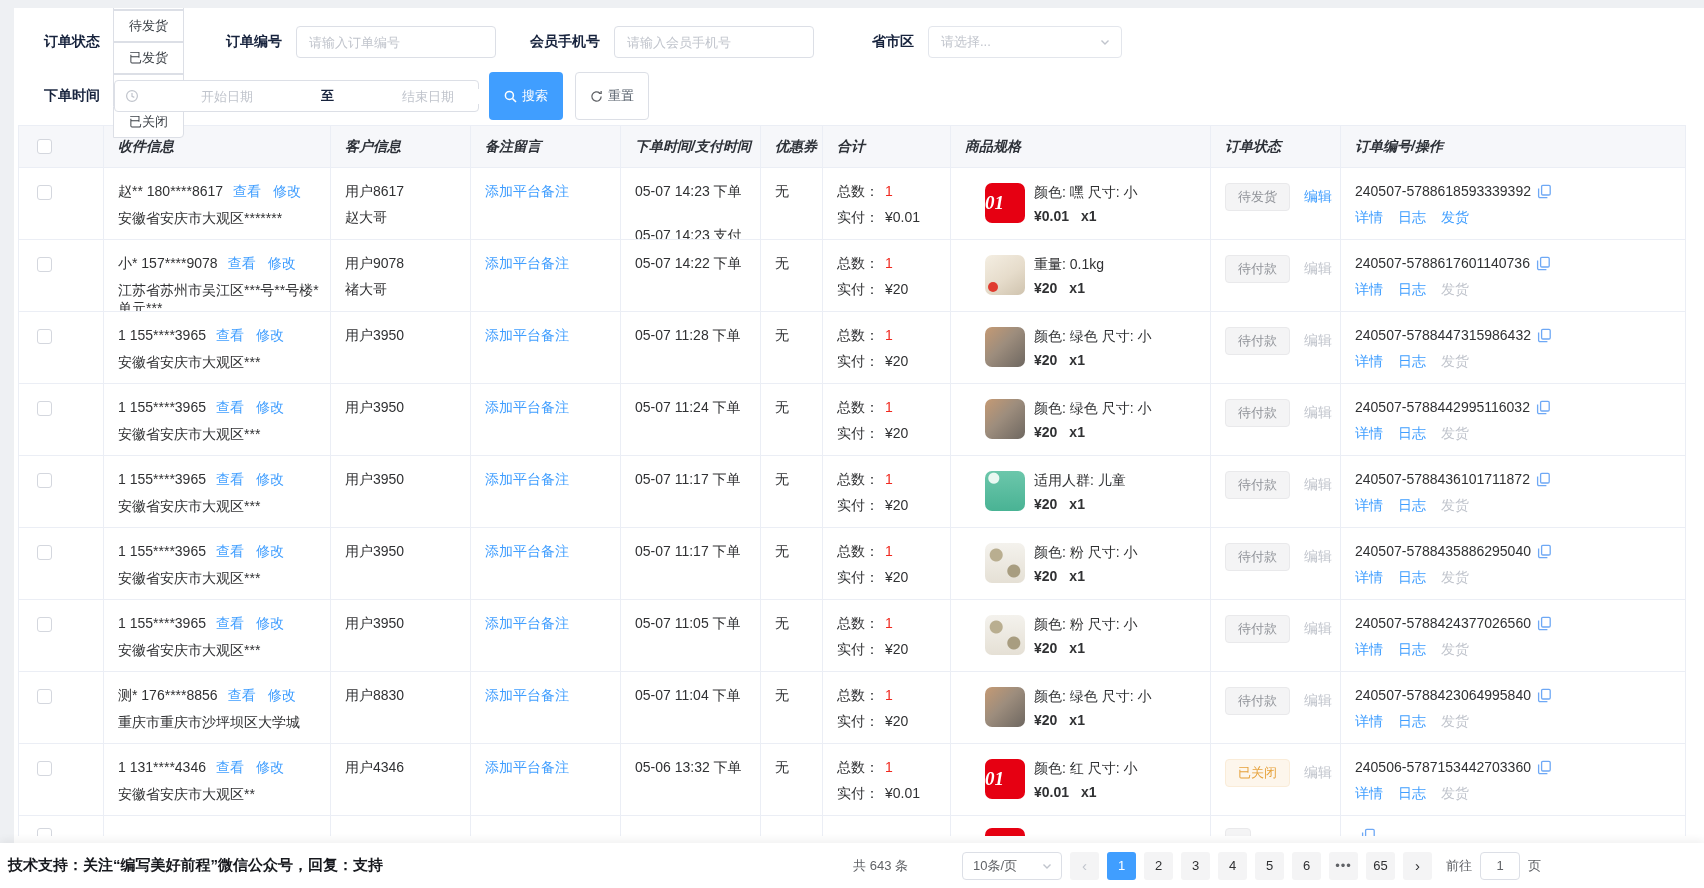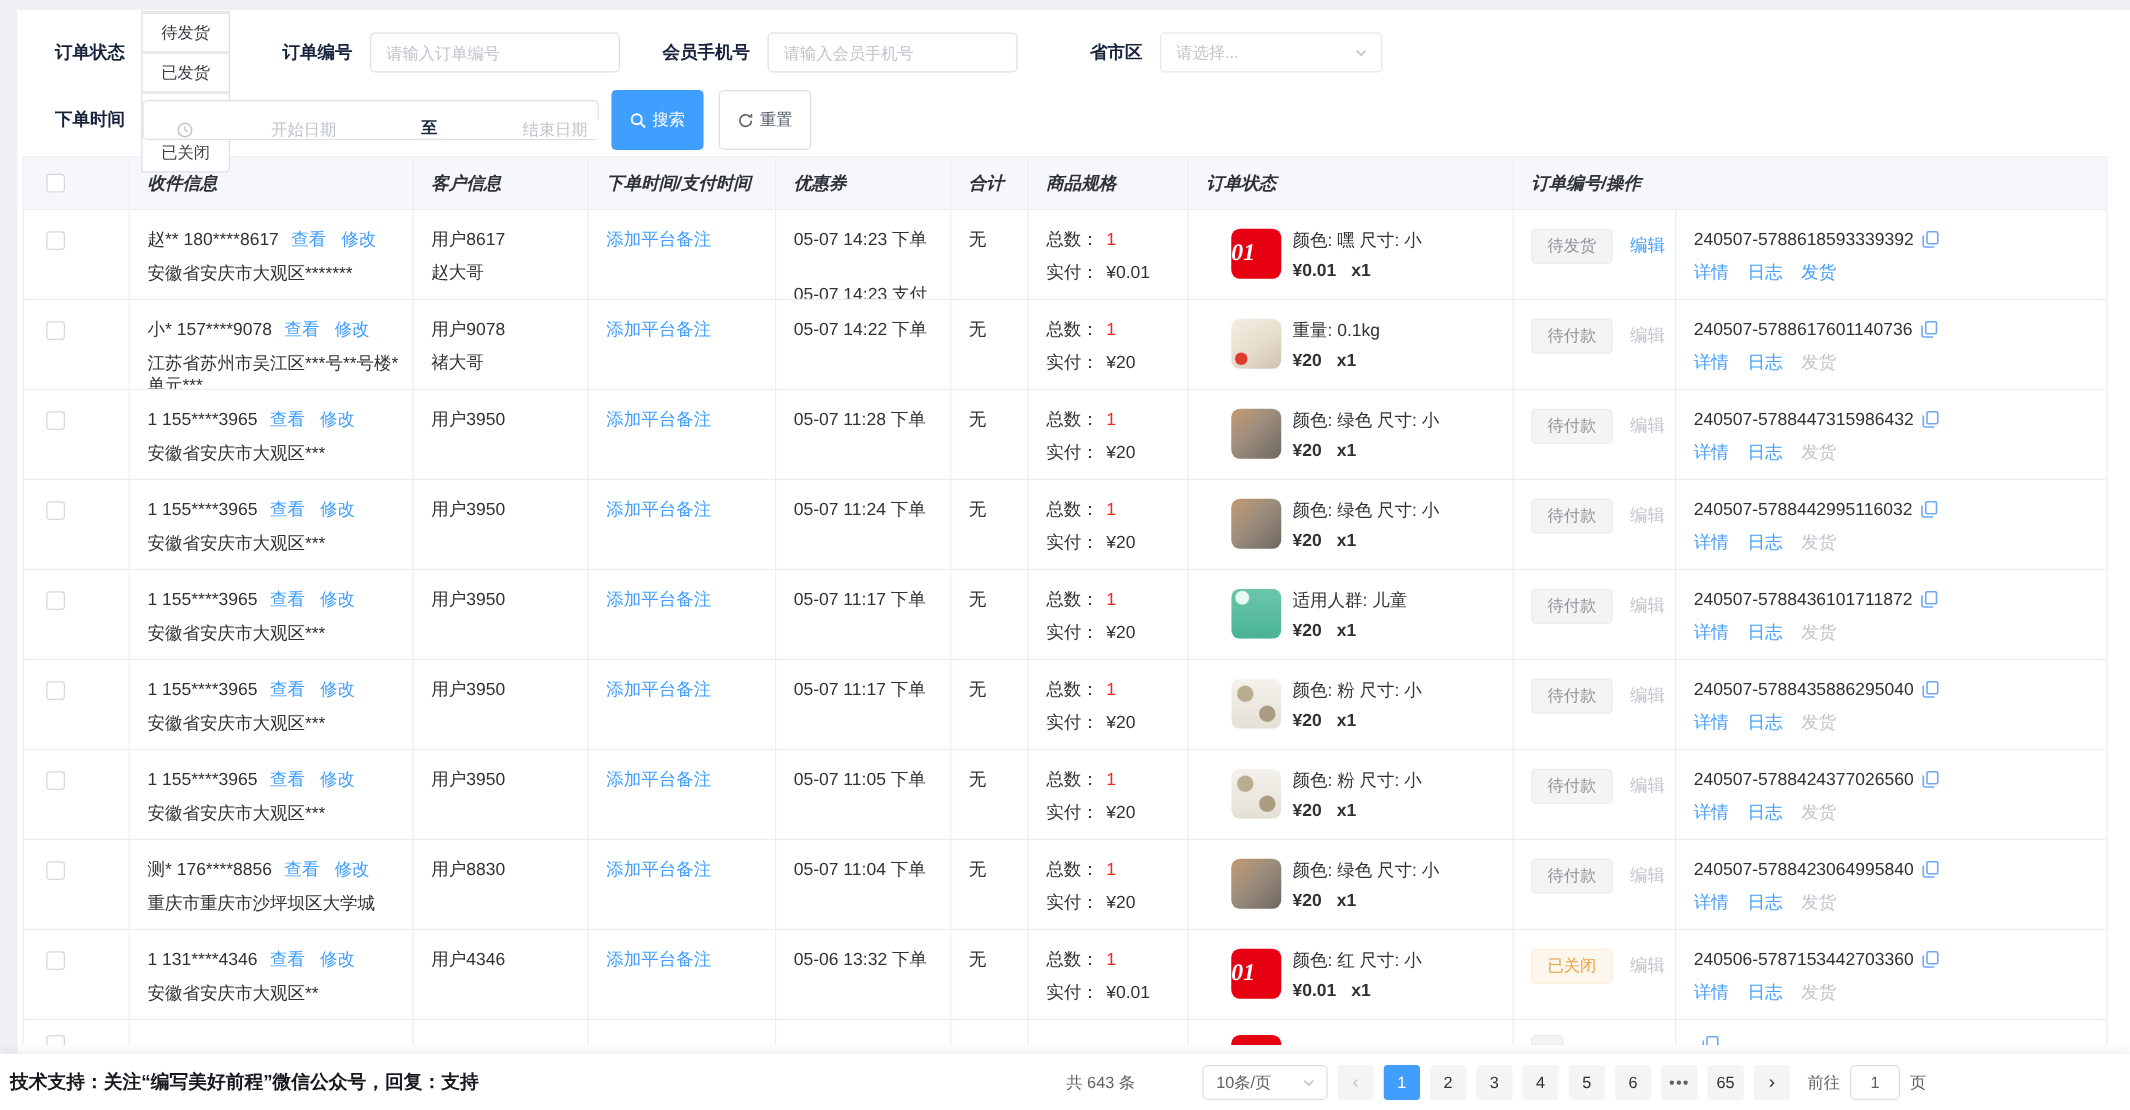--- a/index.html
+++ b/index.html
@@ -17,26 +17,26 @@
   .filter-row + .filter-row { margin-top:22px; }
   .flabel { font-weight:700; color:#17233d; margin-right:14px; white-space:nowrap; }
   .btn-group { display:flex;flex-direction:column; }
   .sbtn { height:32px; padding:0 15px; background:#fff; border:1px solid #dcdfe6; margin-left:-1px;
           font-size:13px; color:#3a3f45; cursor:pointer; font-family:inherit; }
   .sbtn:first-child { border-radius:4px 0 0 4px; margin-left:0; }
   .sbtn:last-child { border-radius:0 4px 4px 0; }
   .tinput { width:200px; height:32px; border:1px solid #dcdfe6; border-radius:4px; padding:0 12px;
             font-size:13px; color:#606266; font-family:inherit; outline:none; }
   .tinput::placeholder { color:#c0c4cc; }
-  .sel { width:178px; height:32px; border:1px solid #e3e6ec; border-radius:4px; display:flex;
+  .sel { width:194px; height:32px; border:1px solid #e3e6ec; border-radius:4px; display:flex;
          align-items:center; justify-content:space-between; padding:0 10px 0 12px; background:#fff; cursor:pointer; }
   .sel .ph { color:#c0c4cc; font-size:13px; }
   .ml42 { margin-left:42px; } .ml34 { margin-left:34px; } .ml58 { margin-left:58px; }
   .date-range { width:365px; height:32px; border:1px solid #dcdfe6; border-radius:4px; display:flex;
-                align-items:flex-end; padding:0 26px; background:#fff; }
+                align-items:center; padding:0 10px; background:#fff; }
   .date-range input { border:none; outline:none; flex:1; text-align:center; font-size:13px; color:#606266; font-family:inherit; }
   .date-range input::placeholder { color:#c0c4cc; }
   .sep { color:#17233d; font-weight:700; padding:0 6px; font-size:13px; }
   .btn { height:48px; border-radius:4px; padding:0 14px; display:inline-flex; align-items:center; gap:5px;
          font-size:13px; cursor:pointer; border:1px solid transparent; font-family:inherit; }
   .btn-primary { background:#409eff; color:#fff; margin-left:10px; }
   .btn-plain { background:#fff; color:#57606b; border-color:#dcdfe6; margin-left:12px; }
 
   
   .table { margin:13px 18px 0 4px; border:1px solid #ebeef5; border-bottom:none; }
@@ -172,20 +172,21 @@
         <span>重置</span>
       </button>
     </div>
   </div>
 
   <div class="table">
     <div class="grid thead">
       <div class="th-check"><span class="checkbox"></span></div>
     <div class="th">收件信息</div>
         <div class="th">客户信息</div>
+        <div class="th">备注留言</div>
         <div class="th">下单时间/支付时间</div>
         <div class="th">优惠券</div>
         <div class="th">合计</div>
         <div class="th">商品规格</div>
         <div class="th">订单状态</div>
         <div class="th">订单编号/操作</div>
       </div>
     <div>
         <div class="grid trow">
     <div class="td col-check"><span class="checkbox"></span></div>

